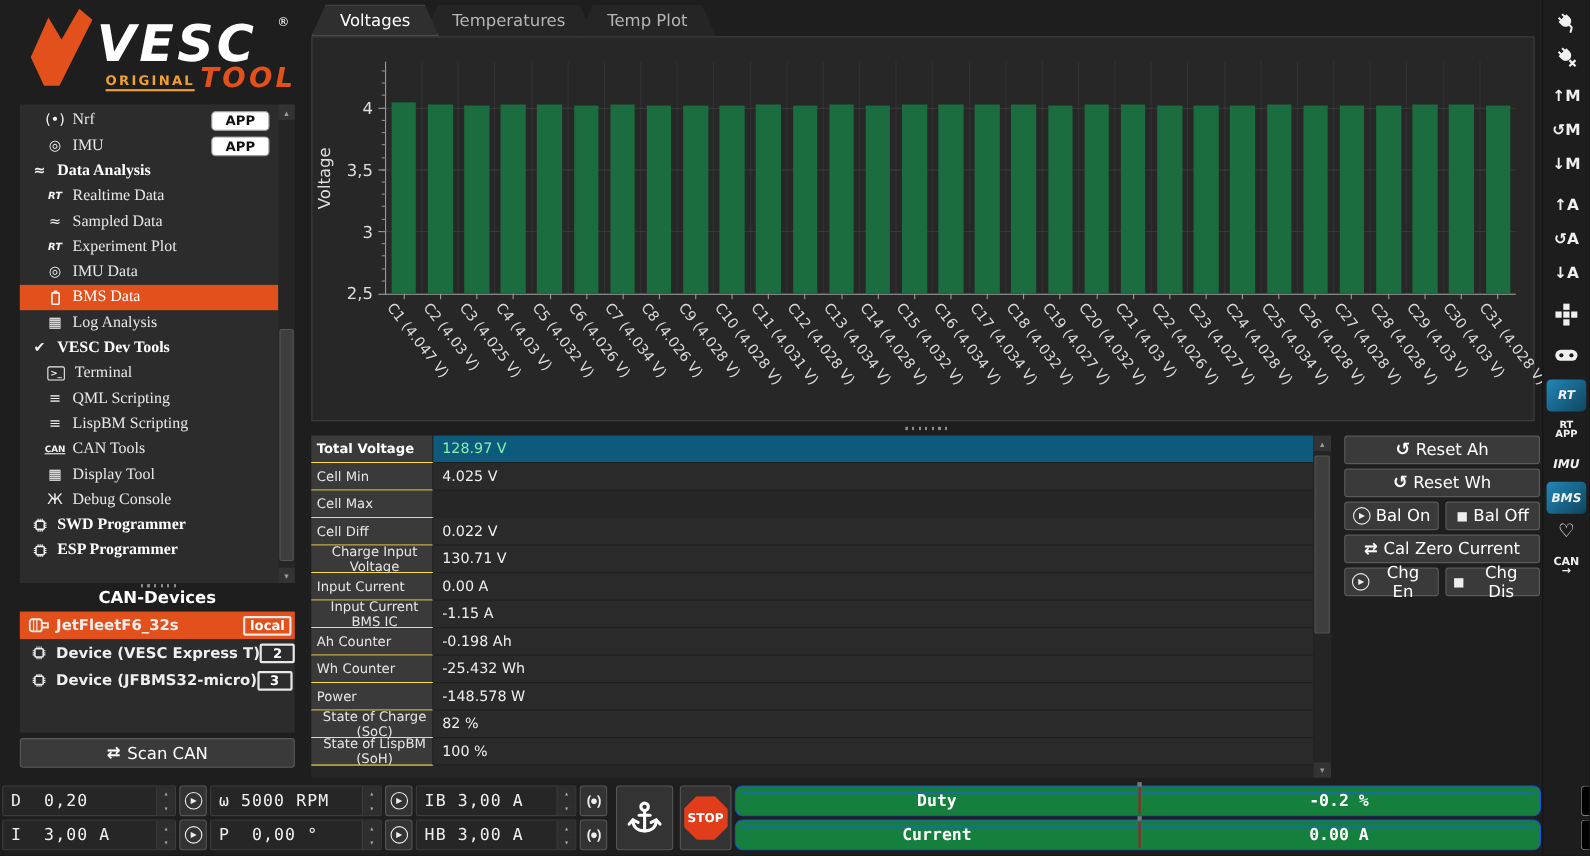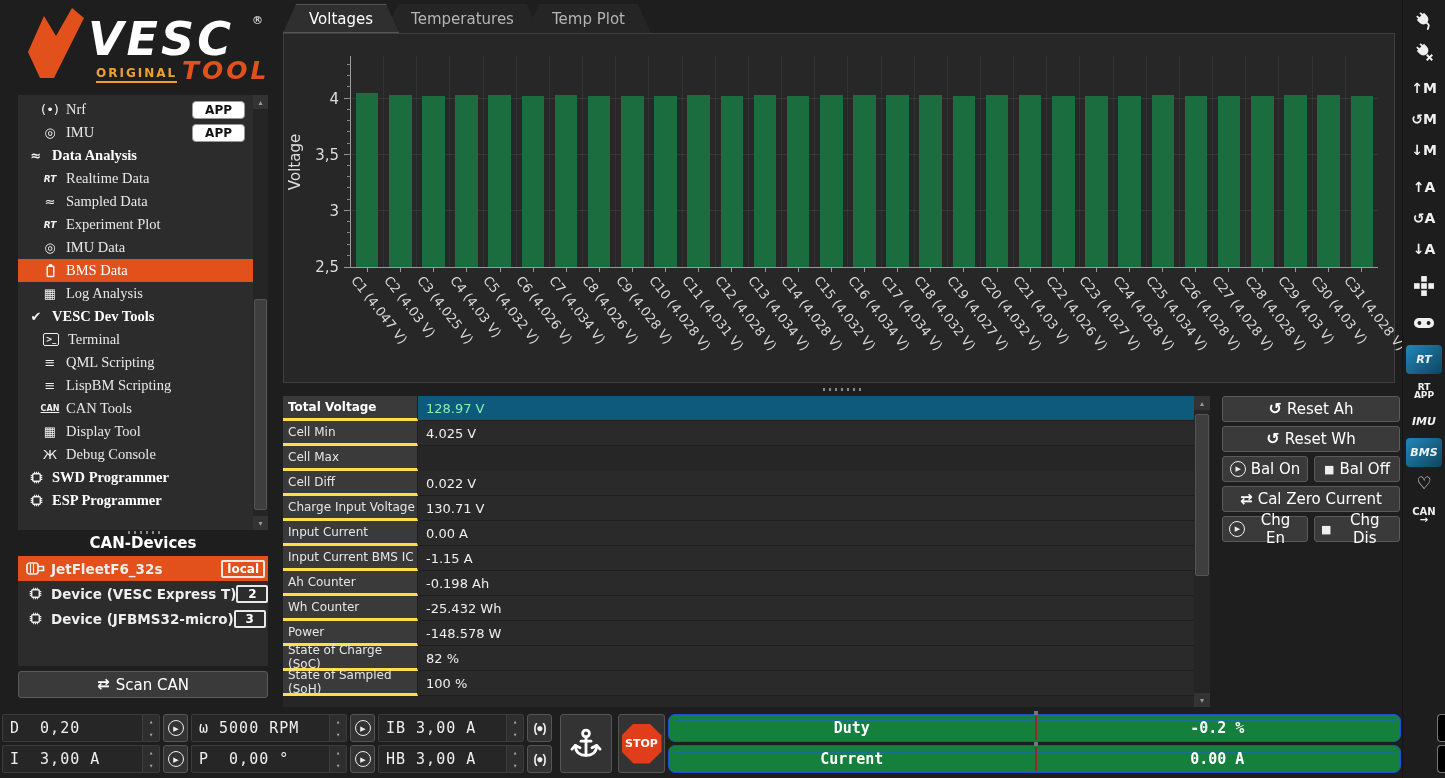--- a/index.html
+++ b/index.html
@@ -89,22 +89,22 @@
   .xtickmark{position:absolute;bottom:-5px;width:1px;height:5px;background:#9a9a9a;}
   .xlabels{position:absolute;top:100%;left:0;right:0;height:112px;}
   .xlab{position:absolute;top:6px;font-size:13px;color:#d8d8d8;white-space:nowrap;
         transform:rotate(52deg);transform-origin:0 0;}
 
   .hsplit{position:absolute;left:283px;top:384px;width:1117px;height:11px;}
 
   
   .table{position:absolute;left:283px;top:396px;width:911px;height:311px;background:#262626;}
   .trow{display:flex;height:25px;}
-  .tlabel{width:135px;background:#3a3a3a;border-bottom:3px solid #fde047;border-right:1px solid #1f1f1f;
-          font-size:12px;color:#e6e6e6;display:flex;align-items:center;padding-left:5px;box-sizing:border-box;}
+  .tlabel{width:111px;background:#3a3a3a;border-bottom:1px solid #fde047;border-right:1px solid #1f1f1f;
+          font-size:12px;color:#e6e6e6;display:flex;align-items:center;padding-left:5px;box-sizing:border-box;text-align:center;}
   .trow.hl .tlabel{font-weight:bold;color:#fff;}
   .tval{flex:1;background:#2a2a2a;border-bottom:1px solid #1f1f1f;font-size:13px;color:#efefef;
         display:flex;align-items:center;padding-left:8px;}
   .trow.hl .tval{background:#0d5a7d;color:#86efac;}
   .table-scroll{position:absolute;left:1194px;top:396px;width:16px;height:311px;background:#252525;}
 
   
   .bms-buttons{position:absolute;left:1222px;top:396px;width:178px;}
   .bms-row{display:flex;gap:6px;margin-bottom:4px;}
   .vbtn{flex:1;height:26px;background:#3a3a3a;border:1px solid #5a5a5a;border-radius:3px;color:#fff;
@@ -562,21 +562,21 @@
       </div>
       <div class="trow">
         <div class="tlabel">Power</div>
         <div class="tval">-148.578 W</div>
       </div>
       <div class="trow">
         <div class="tlabel">State of Charge (SoC)</div>
         <div class="tval">82 %</div>
       </div>
       <div class="trow">
-        <div class="tlabel">State of Sampled (SoH)</div>
+        <div class="tlabel">State of LispBM (SoH)</div>
         <div class="tval">100 %</div>
       </div>
     </div>
   <div class="table-scroll">
     <div class="sb-btn up">▴</div>
     <div class="sb-thumb" style="top:18px;height:160px;"></div>
     <div class="sb-btn down">▾</div>
   </div>
 
   <div class="bms-buttons" id="bms-buttons">

